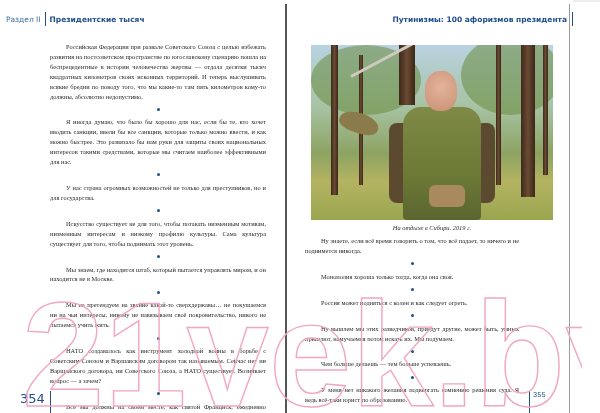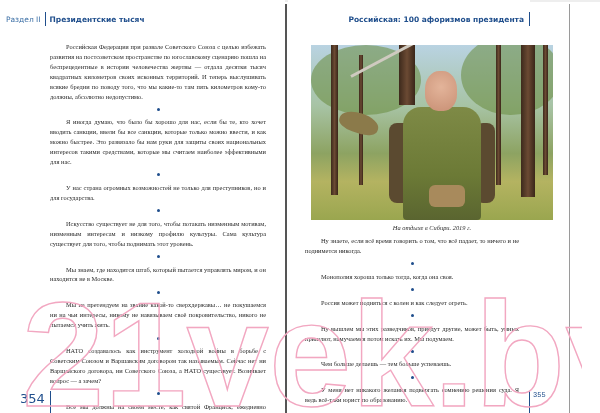--- a/index.html
+++ b/index.html
@@ -4,21 +4,21 @@
 <style>
   html, body { margin: 0; padding: 0; }
   body {
     width: 600px; height: 413px; overflow: hidden;
     background: #ffffff;
     position: relative;
     font-family: "Liberation Serif", "DejaVu Serif", serif;
     color: #2b2b2b;
   }
   .spread { position: absolute; left: 0; top: 0; width: 600px; height: 413px; }
-  .page { position: absolute; top: 0; height: 413px; background: #fff; }
+  .page { position: absolute; top: 0; height: 413px; background: #fff; padding-left: 43px; }
   .page-left { left: 0; width: 285px; }
   .page-right { left: 288px; width: 242px; }
   .gutter-line {
     position: absolute; left: 285px; top: 4px; width: 2px; height: 409px;
     background: #555;
   }
   .edge-line {
     position: absolute; left: 569px; top: 4px; width: 1px; height: 409px;
     background: #9a9a9a;
   }
@@ -166,21 +166,21 @@
     <div class="folio-left">
       <span>354</span>
       <span class="bar"></span>
     </div>
   </div>
 
   <div class="gutter-line"></div>
 
   <div class="page page-right">
     <div class="rh-right">
-      <span>Российская: 100 афоризмов президента</span>
+      <span>Путинизмы: 100 афоризмов президента</span>
       <span class="bar"></span>
     </div>
 
     <div class="photo" title="Man in green vest holding gloves in a pine forest">
       <div class="foliage" style="left:0;top:0;width:110px;height:70px;"></div>
       <div class="foliage" style="left:150px;top:-10px;width:100px;height:80px;"></div>
       <div class="tree" style="left:20px;top:0;width:7px;height:150px;"></div>
       <div class="tree" style="left:48px;top:10px;width:4px;height:130px;"></div>
       <div class="tree" style="left:88px;top:0;width:16px;height:60px;"></div>
       <div class="tree" style="left:185px;top:0;width:5px;height:140px;"></div>

